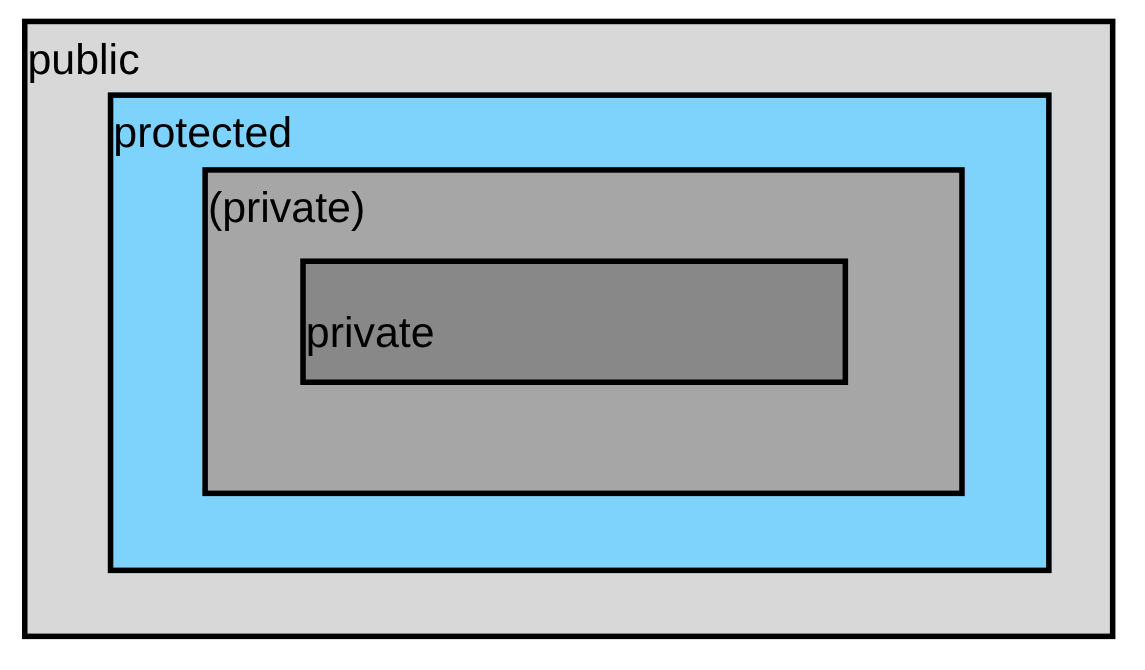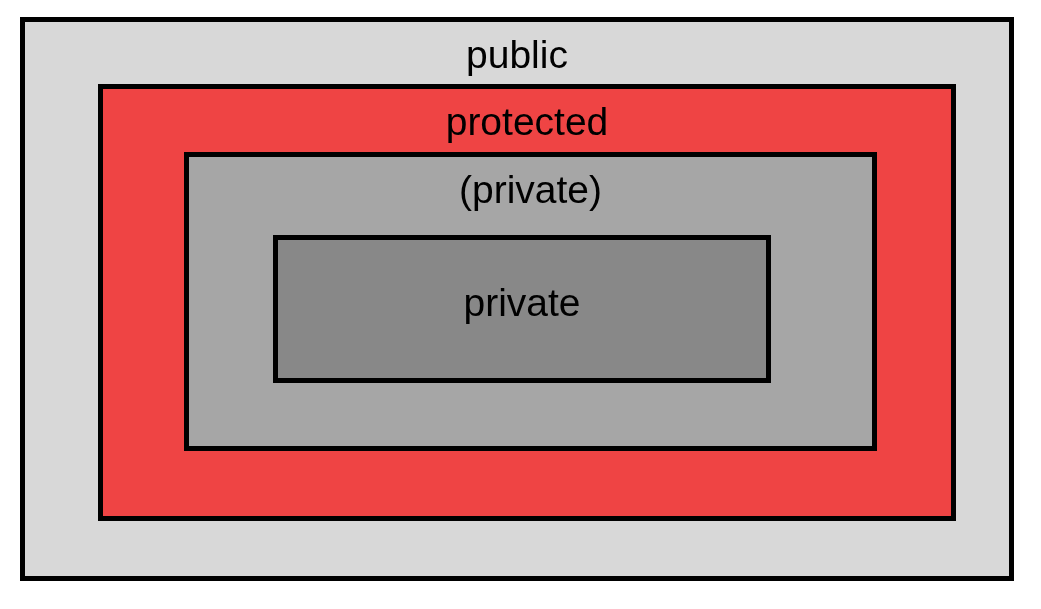--- a/index.html
+++ b/index.html
@@ -53,29 +53,28 @@
     width: 693px;
     height: 299px;
     background: #a6a6a6;
   }
 
   
   #box-private {
     left: 84px;
     top: 78px;
     width: 498px;
-    height: 148px;
+    height: 115px;
     background: #888888;
   }
 
   .scope-label {
     position: absolute;
     left: 0;
     right: 0;
-    text-align: center;
     color: #000000;
     font-family: "Liberation Sans", sans-serif;
     font-size: 39px;
     line-height: 46px;
     letter-spacing: 0px;
     white-space: nowrap;
     -webkit-font-smoothing: antialiased;
   }
 
   
@@ -85,21 +84,21 @@
   #label-private   { top: 40px; }
 </style>
 </head>
 <body>
 
 <div id="diagram-canvas" style="background: rgb(255, 255, 255);">
 
   <div class="scope-box" id="box-public" style="background: rgb(216, 216, 216); border-color: rgb(0, 0, 0);">
     <span class="scope-label" id="label-public">public</span>
 
-    <div class="scope-box" id="box-protected" style="background: #ef4444; border-color: rgb(0, 0, 0);">
+    <div class="scope-box" id="box-protected" style="background: #7dd3fc; border-color: rgb(0, 0, 0);">
       <span class="scope-label" id="label-protected">protected</span>
 
       <div class="scope-box" id="box-default" style="background: rgb(166, 166, 166); border-color: rgb(0, 0, 0);">
         <span class="scope-label" id="label-default">(private)</span>
 
         <div class="scope-box" id="box-private" style="background: rgb(136, 136, 136); border-color: rgb(0, 0, 0);">
           <span class="scope-label" id="label-private">private</span>
         </div>
 
       </div>

